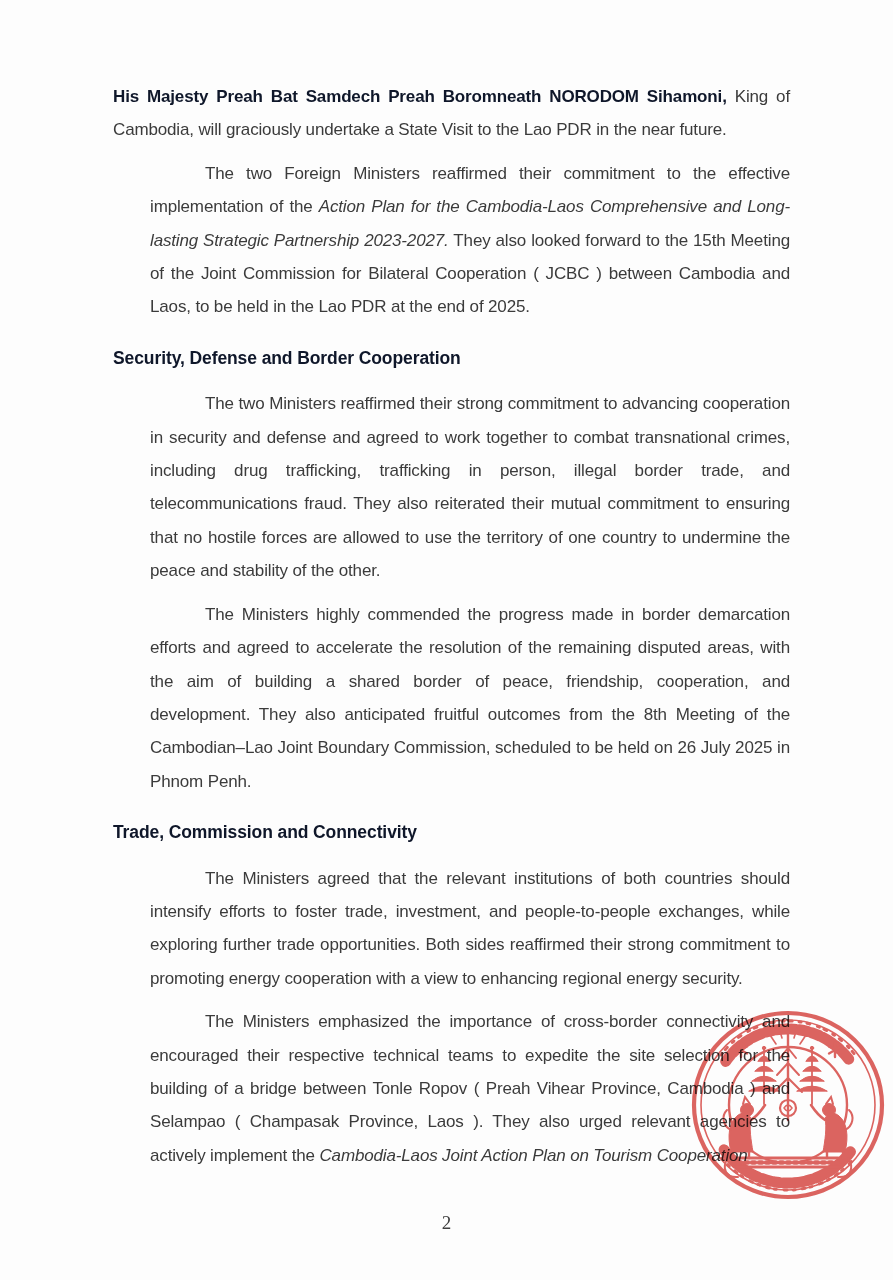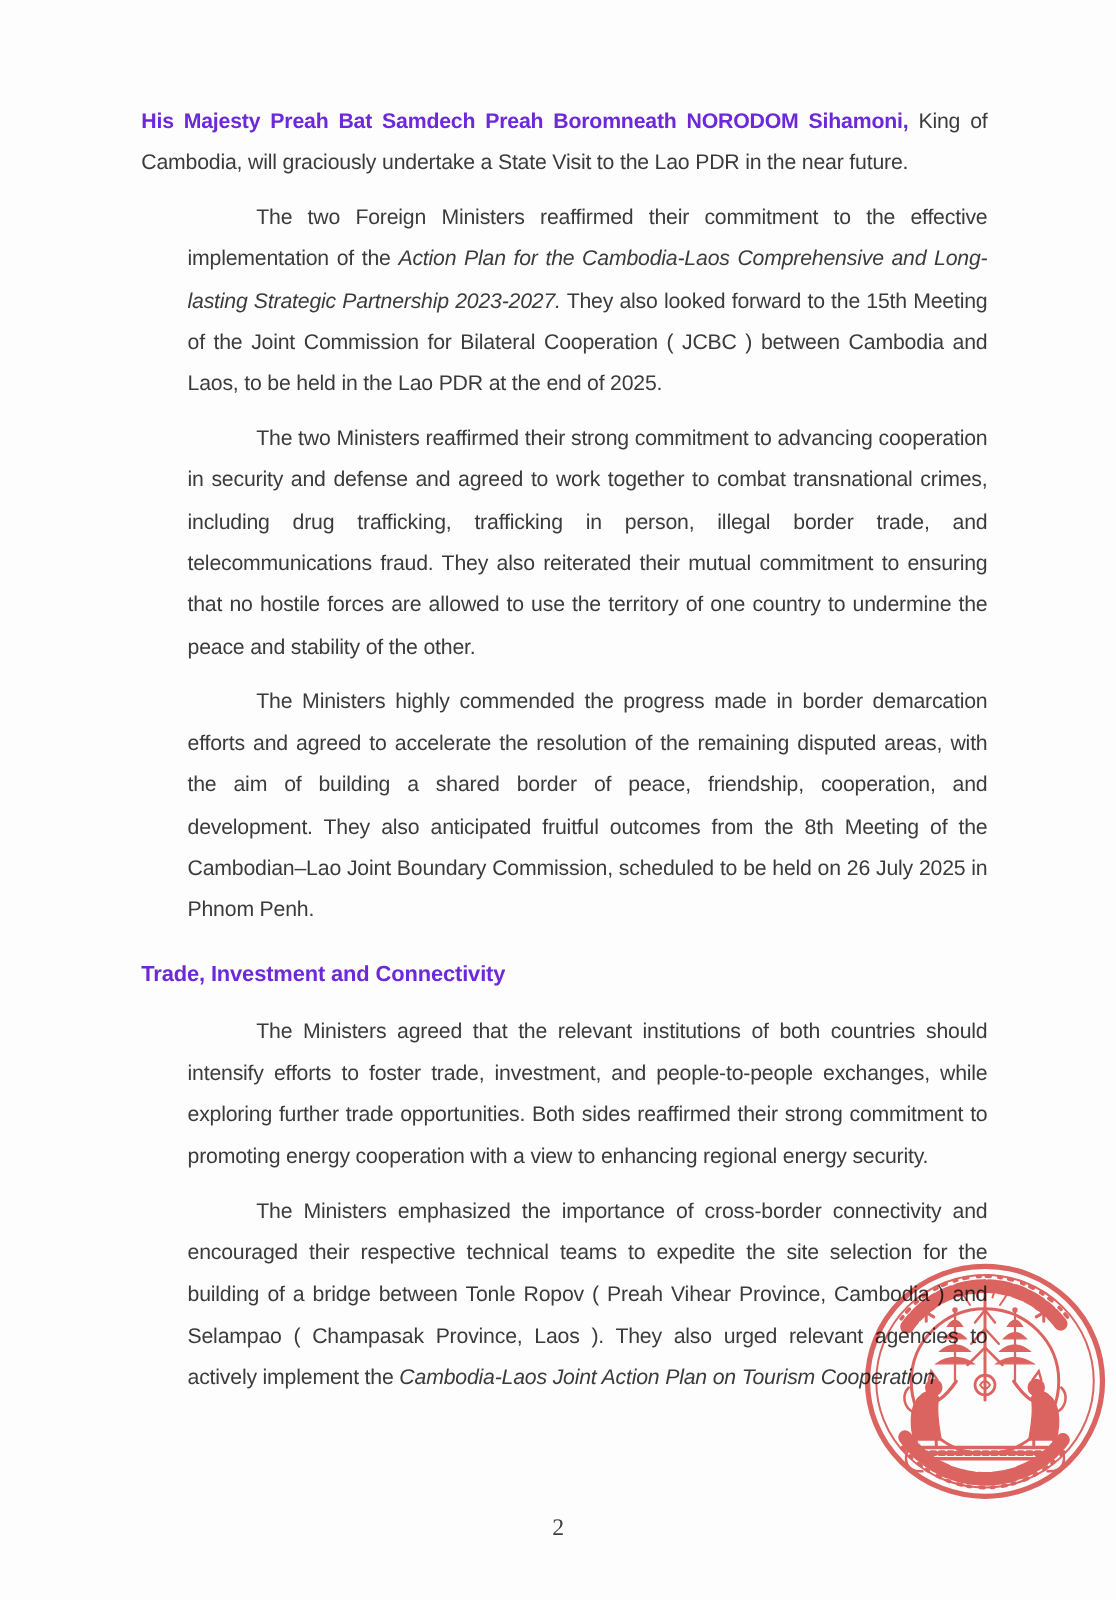--- a/index.html
+++ b/index.html
@@ -19,21 +19,21 @@
     position:absolute; left:113px; top:80px; width:677px;
     font-size:17px; line-height:33.4px; letter-spacing:-0.15px;
     text-align:justify;
   }
   p.para { margin:0 0 10px 0; }
   p.para.indent { text-indent:55px;margin-left:37px; }
   h3.heading {
     margin:18px 0 12px 0; font-size:17.5px; font-weight:bold;
     text-align:left; line-height:33.4px; color:#303030; letter-spacing:-0.1px;
   }
-  .run.bold   { font-weight:bold; color:#6d28d9; }
+  .run.bold   { font-weight:bold; color:#0f172a; }
   .run.italic { font-style:italic; }
   .run.normal { }
   .footer {
     position:absolute; left:0; top:1212px; width:893px;
     text-align:center;
   }
   .footer span {
     font-family:"Liberation Serif", serif;
     font-size:19px; color:#3f3f3f;
   }
@@ -45,23 +45,24 @@
   svg.stamp * { stroke-linecap:round; }
 </style>
 </head>
 <body>
 
 <div class="page">
 
   <main class="content" id="doc-content">
       <p class="para"><span class="run bold">His Majesty Preah Bat Samdech Preah Boromneath NORODOM Sihamoni,</span><span class="run normal"> King of Cambodia, will graciously undertake a State Visit to the Lao PDR in the near future.</span></p>
       <p class="para indent"><span class="run normal">The two Foreign Ministers reaffirmed their commitment to the effective implementation of the </span><span class="run italic">Action Plan for the Cambodia-Laos Comprehensive and Long-lasting Strategic Partnership 2023-2027.</span><span class="run normal"> They also looked forward to the 15th Meeting of the Joint Commission for Bilateral Cooperation ( JCBC ) between Cambodia and Laos, to be held in the Lao PDR at the end of 2025.</span></p>
+      <h3 class="heading"><span class="run bold">Security, Defense and Border Cooperation</span></h3>
       <p class="para indent"><span class="run normal">The two Ministers reaffirmed their strong commitment to advancing cooperation in security and defense and agreed to work together to combat transnational crimes, including drug trafficking, trafficking in person, illegal border trade, and telecommunications fraud. They also reiterated their mutual commitment to ensuring that no hostile forces are allowed to use the territory of one country to undermine the peace and stability of the other.</span></p>
       <p class="para indent"><span class="run normal">The Ministers highly commended the progress made in border demarcation efforts and agreed to accelerate the resolution of the remaining disputed areas, with the aim of building a shared border of peace, friendship, cooperation, and development. They also anticipated fruitful outcomes from the 8th Meeting of the Cambodian–Lao Joint Boundary Commission, scheduled to be held on 26 July 2025 in Phnom Penh.</span></p>
-      <h3 class="heading"><span class="run bold">Trade, Investment and Connectivity</span></h3>
+      <h3 class="heading"><span class="run bold">Trade, Commission and Connectivity</span></h3>
       <p class="para indent"><span class="run normal">The Ministers agreed that the relevant institutions of both countries should intensify efforts to foster trade, investment, and people-to-people exchanges, while exploring further trade opportunities. Both sides reaffirmed their strong commitment to promoting energy cooperation with a view to enhancing regional energy security.</span></p>
       <p class="para indent"><span class="run normal">The Ministers emphasized the importance of cross-border connectivity and encouraged their respective technical teams to expedite the site selection for the building of a bridge between Tonle Ropov ( Preah Vihear Province, Cambodia ) and Selampao ( Champasak Province, Laos ). They also urged relevant agencies to actively implement the </span><span class="run italic">Cambodia-Laos Joint Action Plan on Tourism Cooperation</span></p>
     </main>
 
   <svg class="stamp" viewBox="0 0 200 200" aria-hidden="true">
     <g fill="none" stroke="var(--stamp-color)">
 
       <ellipse cx="100" cy="97" rx="94" ry="92" stroke-width="4.2"></ellipse>
       <ellipse cx="100" cy="97" rx="87" ry="85" stroke-width="1.6"></ellipse>
       <ellipse cx="100" cy="97" rx="59" ry="58" stroke-width="2.4"></ellipse>

